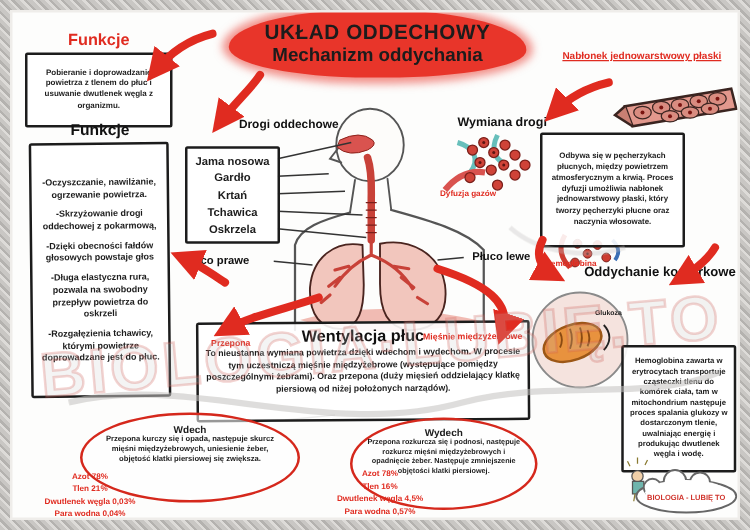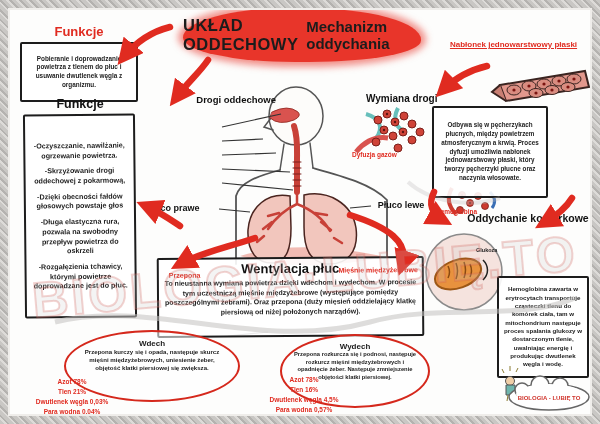--- a/index.html
+++ b/index.html
@@ -10,21 +10,21 @@
          box-shadow:inset 0 0 0 2px #efedea;}
   .abs{position:absolute;}
   .z1{z-index:1}.z2{z-index:2}.z3{z-index:3}
   .watermark{position:absolute;left:-15px;top:248px;width:640px;text-align:center;
         font-size:50px;font-weight:900;letter-spacing:3px;white-space:nowrap;
         color:rgba(200,200,200,0.20);-webkit-text-stroke:2px rgba(210,90,80,0.26);
         transform:rotate(-5deg);z-index:5;pointer-events:none;}
   .banner{left:183px;top:8px;width:238px;height:54px;background:#e8352a;
         border-radius:48% 52% 50% 50%/58% 62% 42% 48%;
         box-shadow:0 0 7px 5px rgba(232,53,42,.55);
-        display:flex;flex-direction:row;align-items:center;justify-content:center;z-index:2;}
+        display:flex;flex-direction:column;align-items:center;justify-content:center;z-index:2;}
   .banner .t1{font-size:16.5px;font-weight:900;letter-spacing:.5px;}
   .banner .t2{font-size:15px;font-weight:900;}
   .redhead{color:#e02b20;font-weight:900;}
   .box{background:rgba(255,255,255,.9);border:2px solid #1c1c1c;border-radius:2px;
        font-weight:700;text-align:center;box-sizing:border-box;}
   .h-black{font-weight:900;color:#111;text-align:center;}
   .small{font-size:6.4px;line-height:1.35;}
   .oval{border:2px solid #d5281c;border-radius:50%;background:rgba(255,255,255,.55);
         text-align:center;font-weight:700;box-sizing:border-box;}
   .gas{color:#e02b20;font-weight:900;font-size:6.5px;line-height:1.55;text-align:center;}
@@ -152,21 +152,28 @@
   <div class="abs z2 h-black" style="left:24px;top:97px;width:112px;font-size:12.5px;">Funkcje</div>
   <div class="abs z2 box" style="left:24px;top:114px;width:112px;height:204px;padding:5px 3px;font-size:7.2px;line-height:1.35;
               display:flex;flex-direction:column;justify-content:center;gap:6px;transform:rotate(-0.6deg);">
     <div>-Oczyszczanie, nawilżanie, ogrzewanie powietrza.</div>
     <div>-Skrzyżowanie drogi oddechowej z pokarmową,</div>
     <div>-Dzięki obecności fałdów głosowych powstaje głos</div>
     <div>-Długa elastyczna rura, pozwala na swobodny przepływ powietrza do oskrzeli</div>
     <div>-Rozgałęzienia tchawicy, którymi powietrze doprowadzane jest do płuc.</div>
   </div>
 
-  <div class="abs z2 h-black" style="left:186px;top:94px;width:90px;font-size:9.5px;text-align:right;">Drogi oddechowe</div>
+  <div class="abs z2 h-black" style="left:186px;top:94px;width:90px;font-size:9.5px;">Drogi oddechowe</div>
+  <div class="abs z2 box" style="left:148px;top:117px;width:76px;height:78px;font-size:9px;display:flex;flex-direction:column;justify-content:space-around;padding:3px 0;">
+    <div>Jama nosowa</div>
+    <div>Gardło</div>
+    <div>Krtań</div>
+    <div>Tchawica</div>
+    <div>Oskrzela</div>
+  </div>
 
   <div class="abs z2 h-black" style="left:142px;top:203px;width:62px;font-size:9px;">Płuco prawe</div>
   <div class="abs z2 h-black" style="left:372px;top:200px;width:58px;font-size:9px;">Płuco lewe</div>
 
   <div class="abs z2 h-black" style="left:366px;top:93px;width:100px;font-size:10px;text-align:left;">Wymiana drogi</div>
   <div class="abs z2 box" style="left:432px;top:106px;width:116px;height:92px;font-size:6.3px;line-height:1.4;display:flex;align-items:center;justify-content:center;padding:3px;">
     <span>Odbywa się w pęcherzykach płucnych, między powietrzem atmosferycznym a krwią. Proces dyfuzji umożliwia nabłonek jednowarstwowy płaski, który tworzy pęcherzyki płucne oraz naczynia włosowate.</span>
   </div>
 
   <div class="abs z2 redhead" style="left:432px;top:40px;width:163px;font-size:8px;text-align:center;line-height:1.25;text-decoration:underline;">Nabłonek jednowarstwowy płaski</div>

